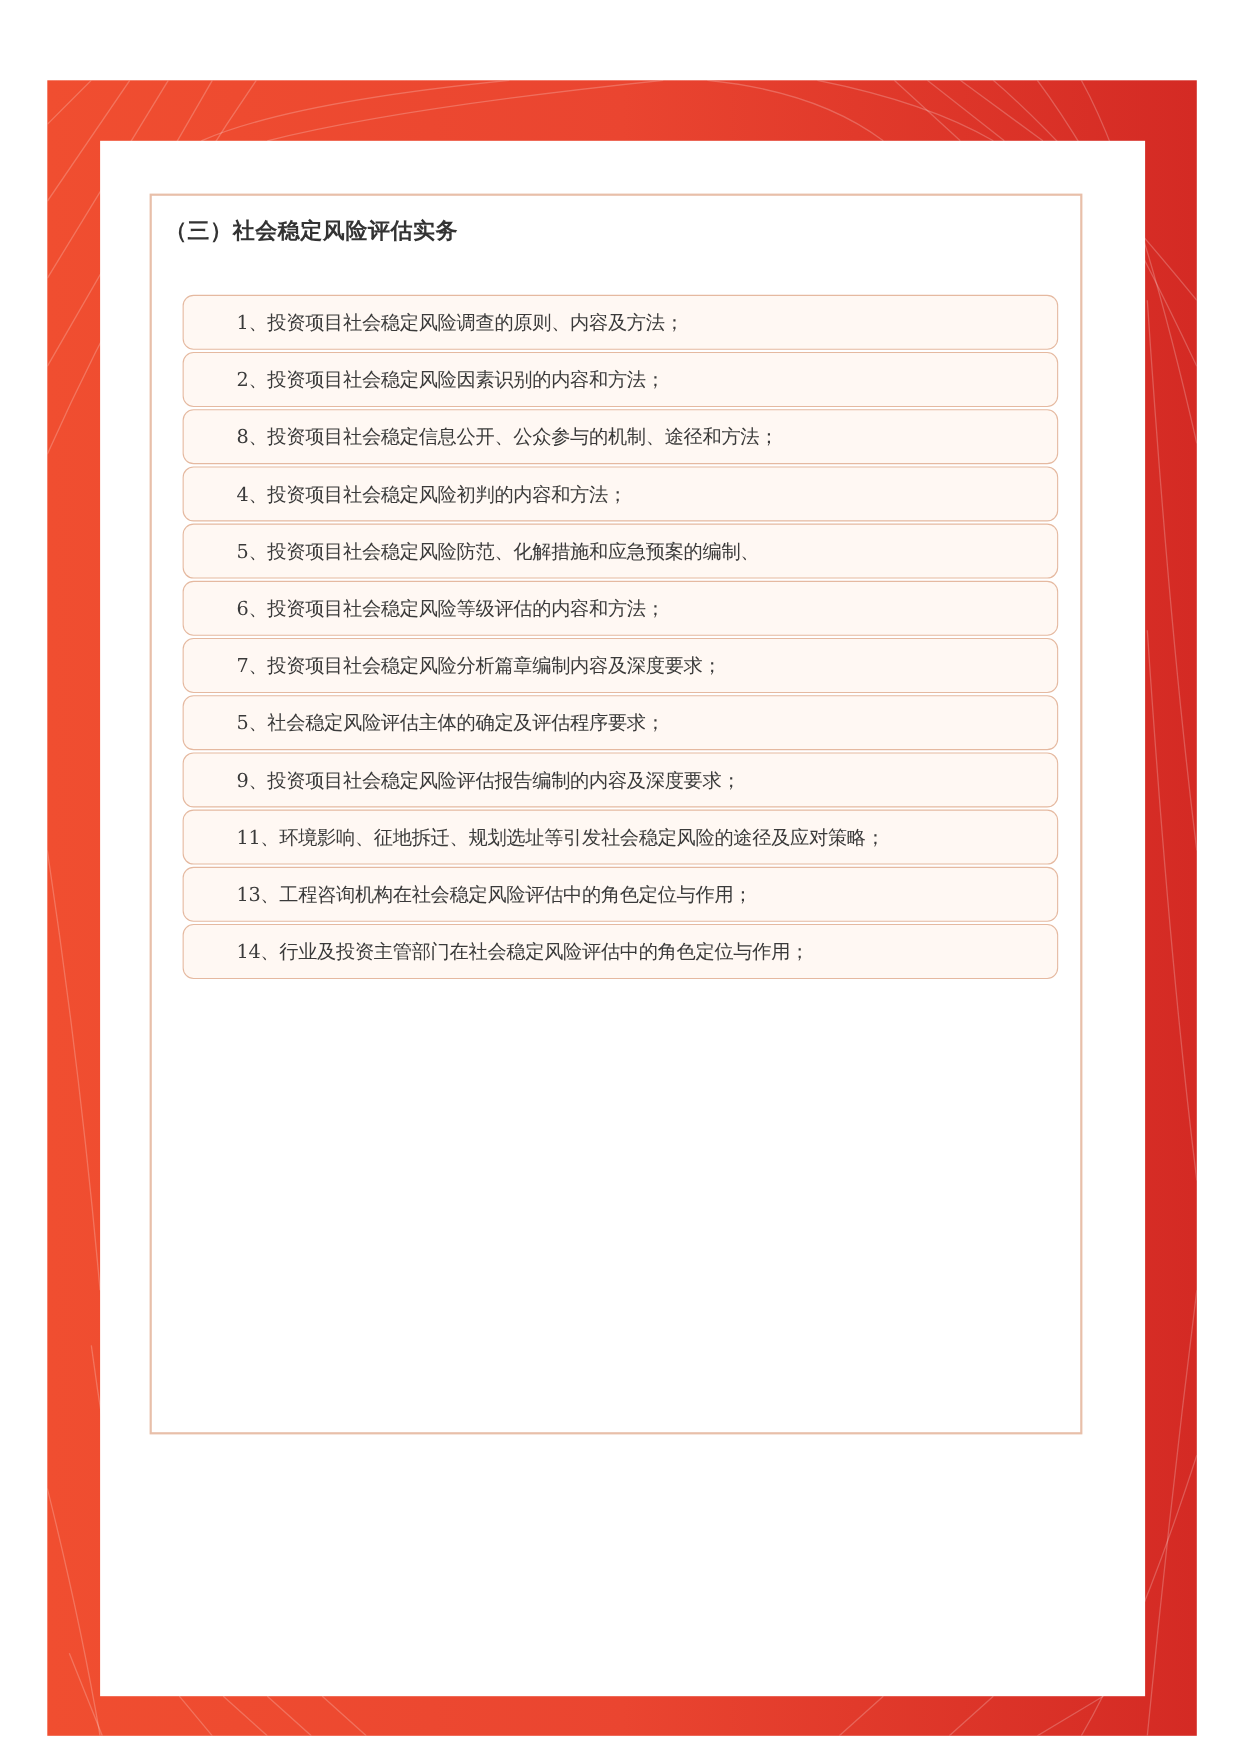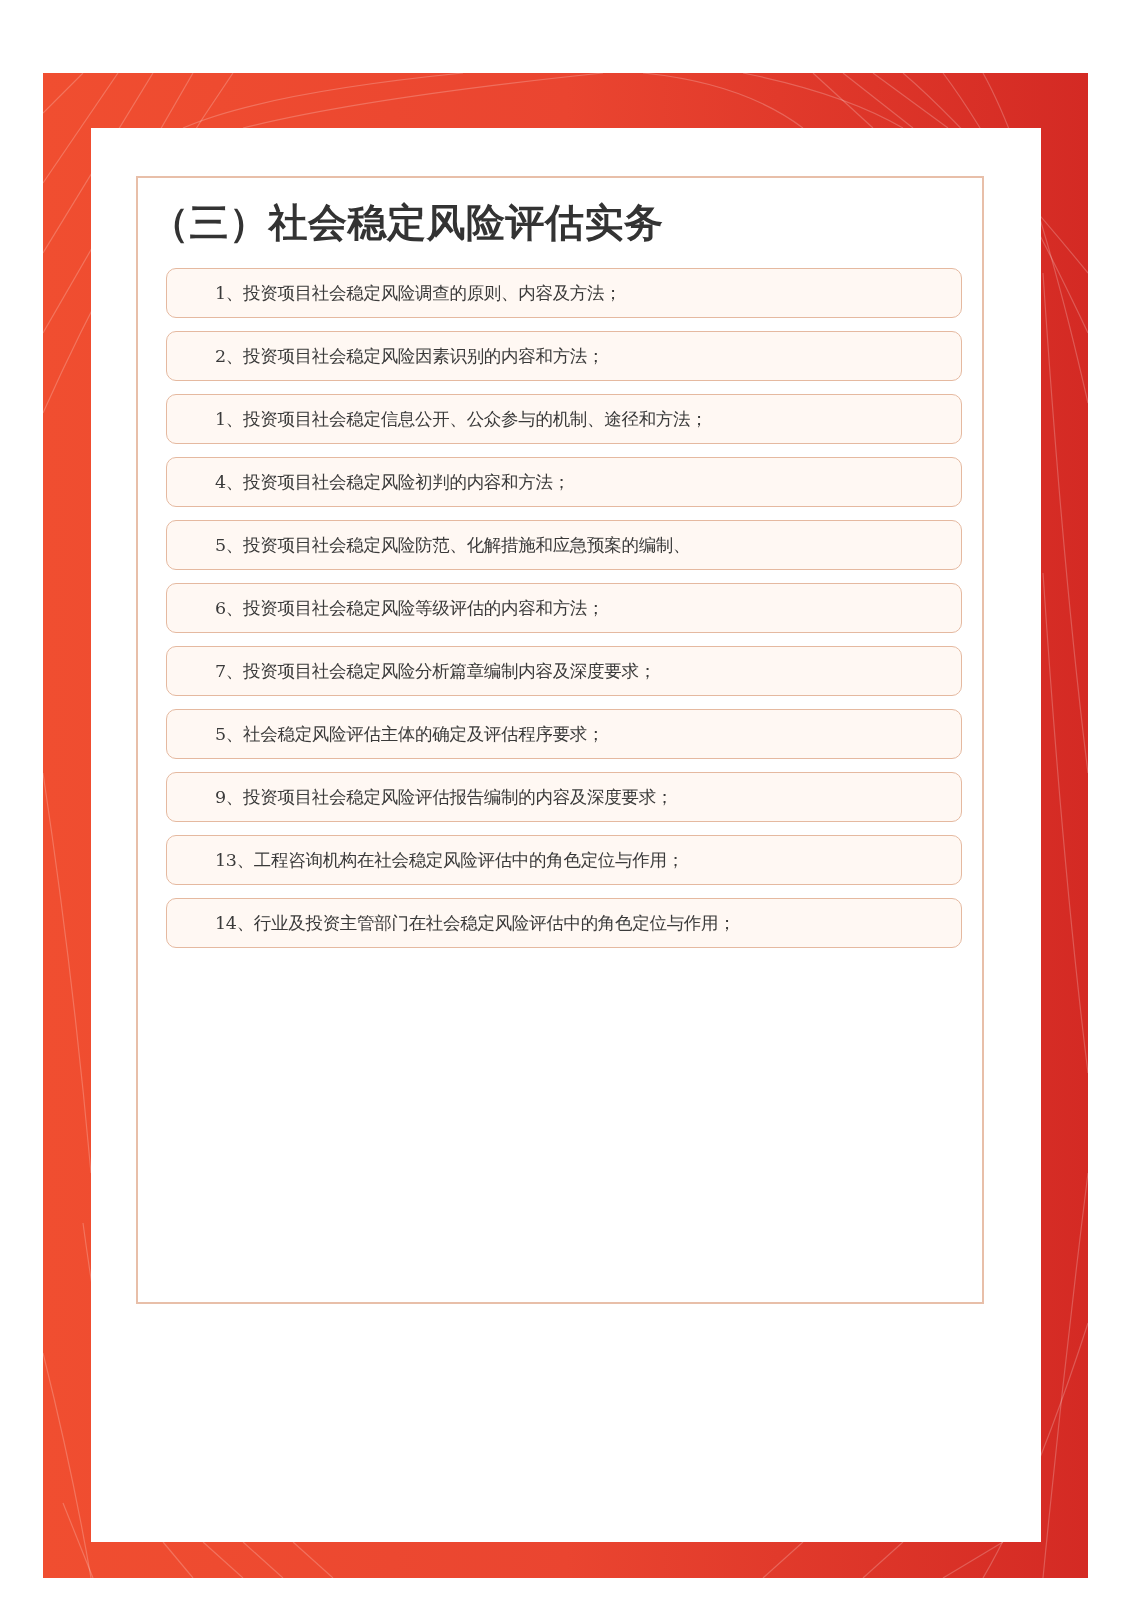--- a/index.html
+++ b/index.html
@@ -5,23 +5,23 @@
   html, body { margin:0; padding:0; }
   body { width:1134px; height:1600px; background:#ffffff; position:relative; overflow:hidden;
          font-family:"DejaVu Serif", "Liberation Serif", serif; }
   .outer-frame { position:absolute; left:43px; top:73px; width:1045px; height:1505px;
          background:linear-gradient(90deg, #f04e30 0%, #ea4530 50%, #d42a24 100%); overflow:hidden; }
   .outer-frame svg { position:absolute; left:0; top:0; }
   .inner-page { position:absolute; left:91px; top:128px; width:950px; height:1414px; background:#ffffff; }
   .content-card { position:absolute; left:136px; top:176px; width:848px; height:1128px;
          border:2px solid #e8bfa9; background:#ffffff; box-sizing:border-box; }
   .section-title { position:absolute; left:150px; top:196px; font-family:"DejaVu Sans","Liberation Sans",sans-serif;
-         font-weight:bold; font-size:39px; color:#333333; letter-spacing:0.5px; white-space:nowrap; }
+         font-weight:bold; font-size:20px; color:#333333; letter-spacing:0.5px; white-space:nowrap; }
   .item-list { position:absolute; left:166px; top:268px; width:796px; }
-  .item { height:50px; margin-bottom:13px; border:1.5px solid #e5b9a0; border-radius:10px;
+  .item { height:50px; margin-bottom:2px; border:1.5px solid #e5b9a0; border-radius:10px;
          background:#fff8f3; box-sizing:border-box; display:flex; align-items:center; padding-left:48px;
          font-size:17.5px; color:#3a3a3a; white-space:nowrap; letter-spacing:-0.3px; }
 </style>
 </head>
 <body>
 
 <div class="outer-frame">
   <svg width="1045" height="1505" viewBox="0 0 1045 1505">
     <g fill="none" stroke="rgba(255,255,255,0.22)" stroke-width="1.2">
       <path d="M0 40 L40 0"></path>
@@ -60,22 +60,23 @@
 
 <div class="inner-page"></div>
 
 <div class="content-card"></div>
 
 <div class="section-title">（三）社会稳定风险评估实务</div>
 
 <div class="item-list">
   <div class="item">1、投资项目社会稳定风险调查的原则、内容及方法；</div>
   <div class="item">2、投资项目社会稳定风险因素识别的内容和方法；</div>
-  <div class="item">1、投资项目社会稳定信息公开、公众参与的机制、途径和方法；</div>
+  <div class="item">8、投资项目社会稳定信息公开、公众参与的机制、途径和方法；</div>
   <div class="item">4、投资项目社会稳定风险初判的内容和方法；</div>
   <div class="item">5、投资项目社会稳定风险防范、化解措施和应急预案的编制、</div>
   <div class="item">6、投资项目社会稳定风险等级评估的内容和方法；</div>
   <div class="item">7、投资项目社会稳定风险分析篇章编制内容及深度要求；</div>
   <div class="item">5、社会稳定风险评估主体的确定及评估程序要求；</div>
   <div class="item">9、投资项目社会稳定风险评估报告编制的内容及深度要求；</div>
+  <div class="item">11、环境影响、征地拆迁、规划选址等引发社会稳定风险的途径及应对策略；</div>
   <div class="item">13、工程咨询机构在社会稳定风险评估中的角色定位与作用；</div>
   <div class="item">14、行业及投资主管部门在社会稳定风险评估中的角色定位与作用；</div>
 </div>
 
 </body></html>

